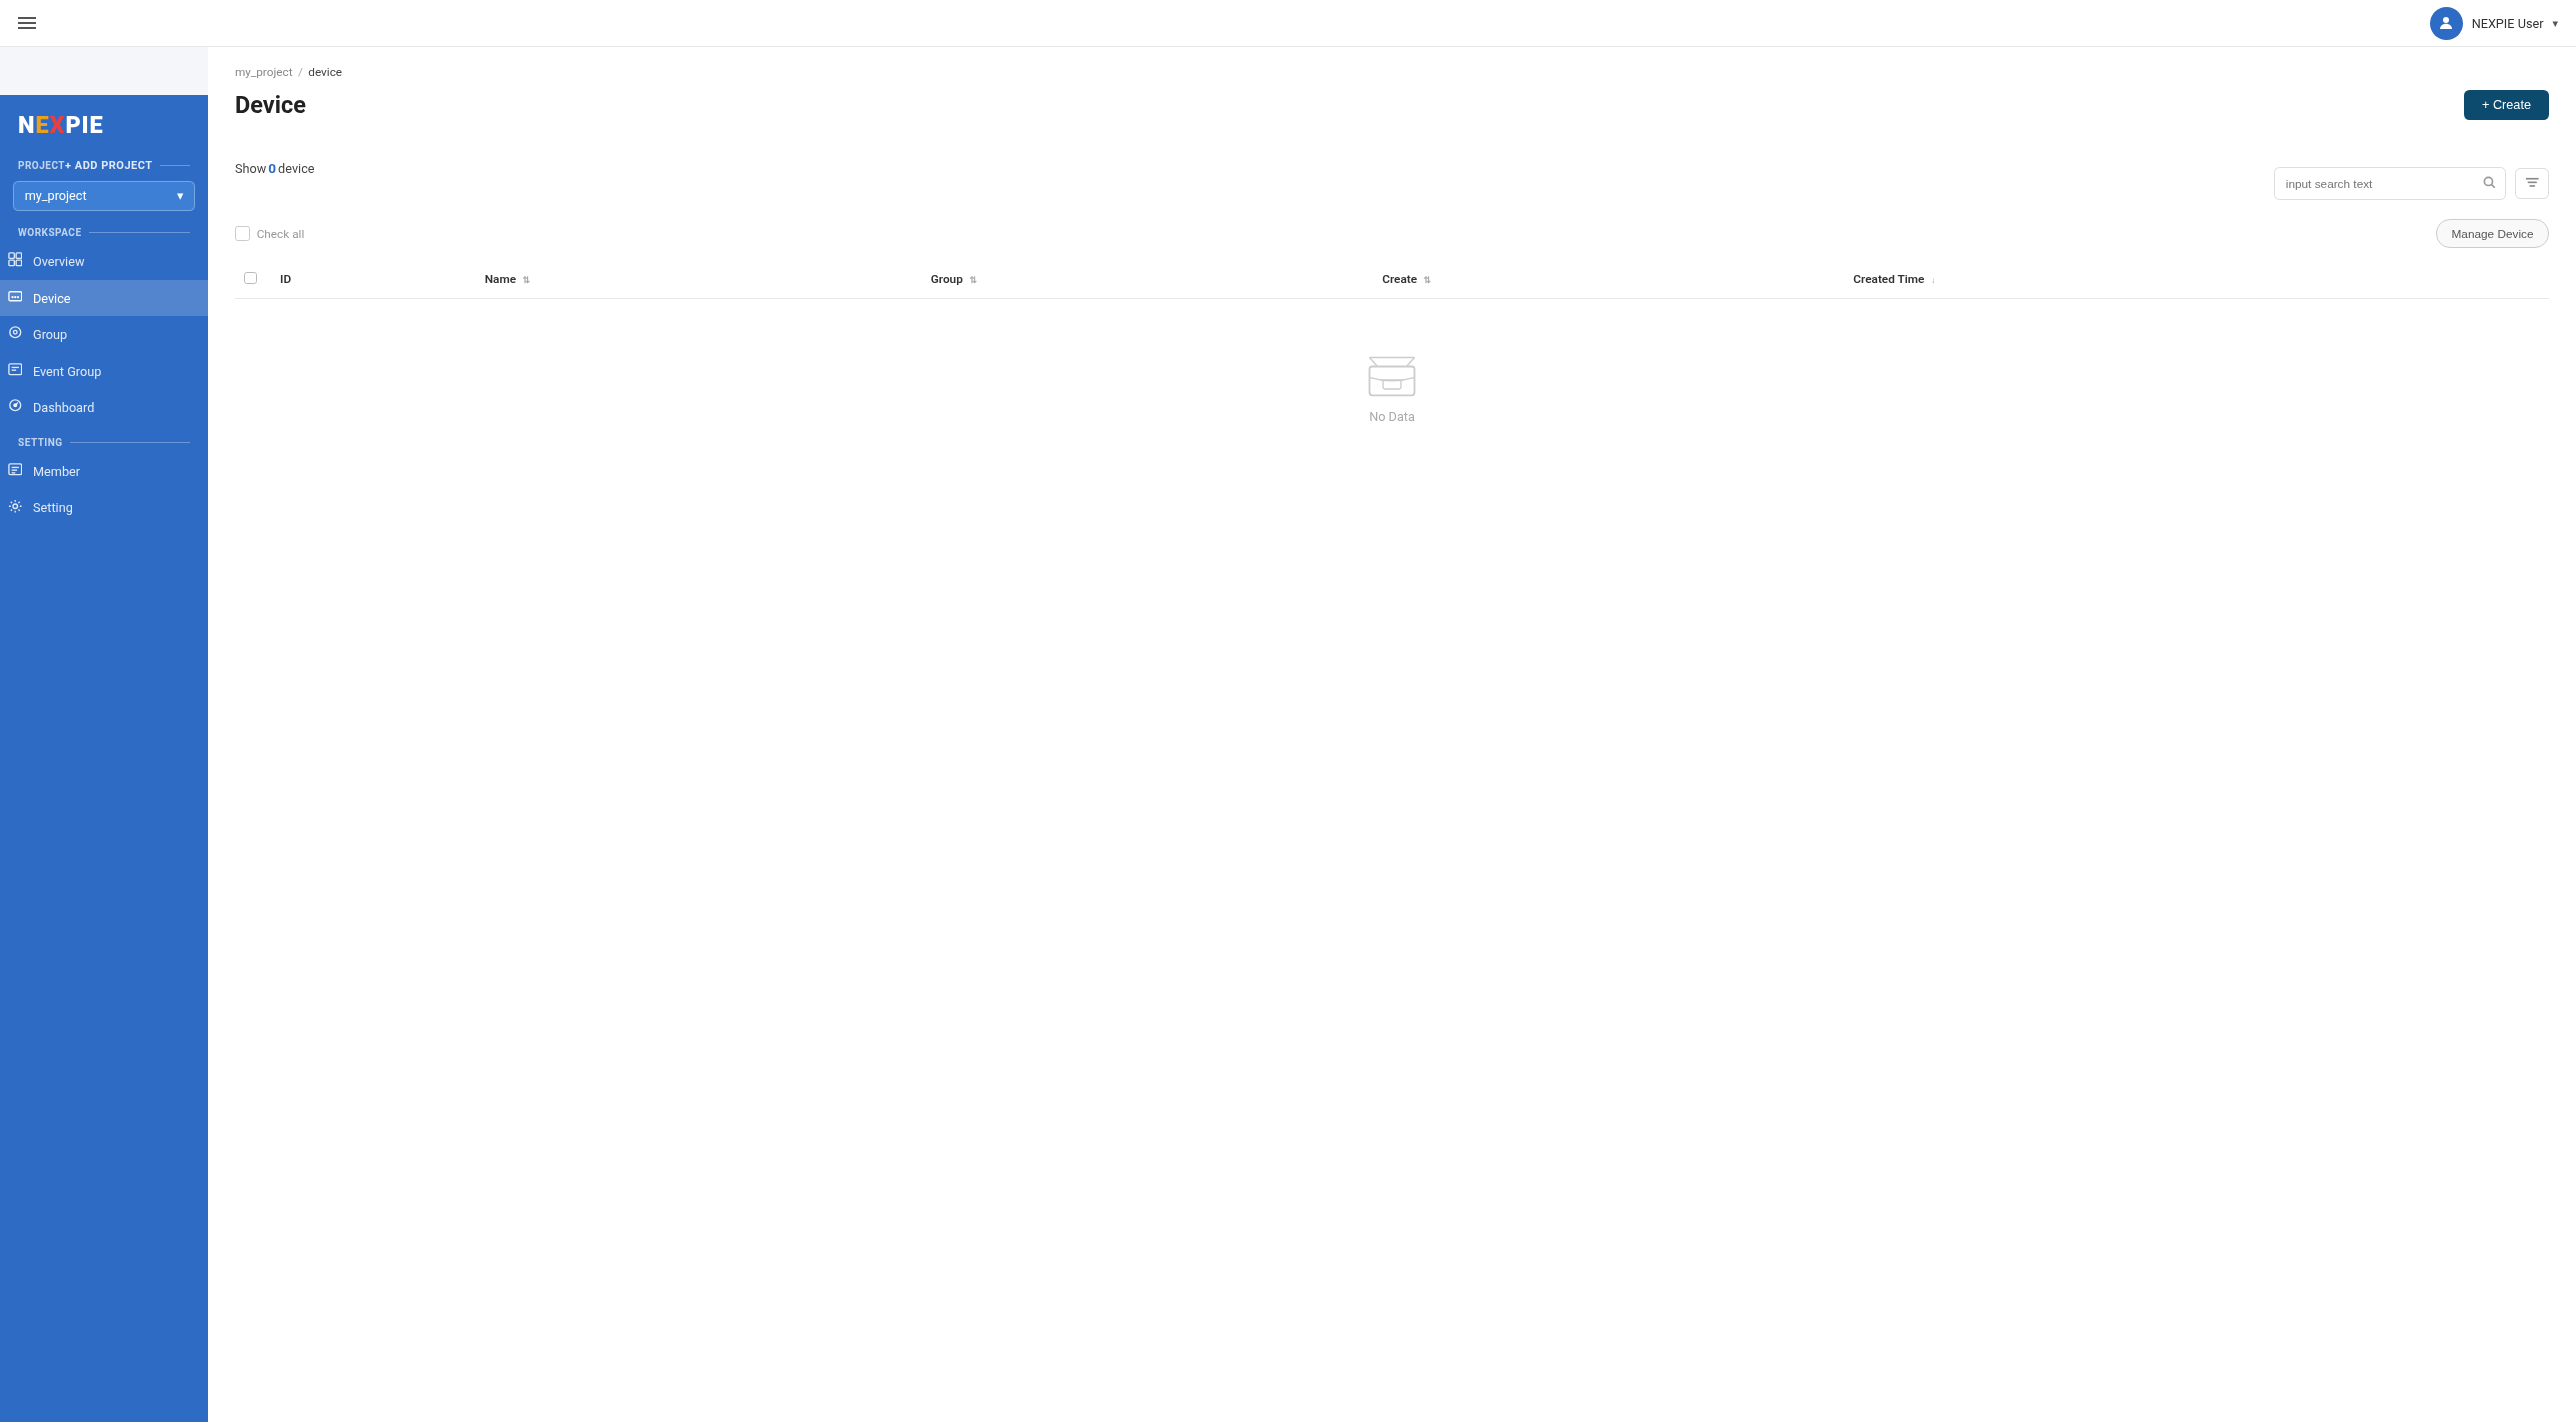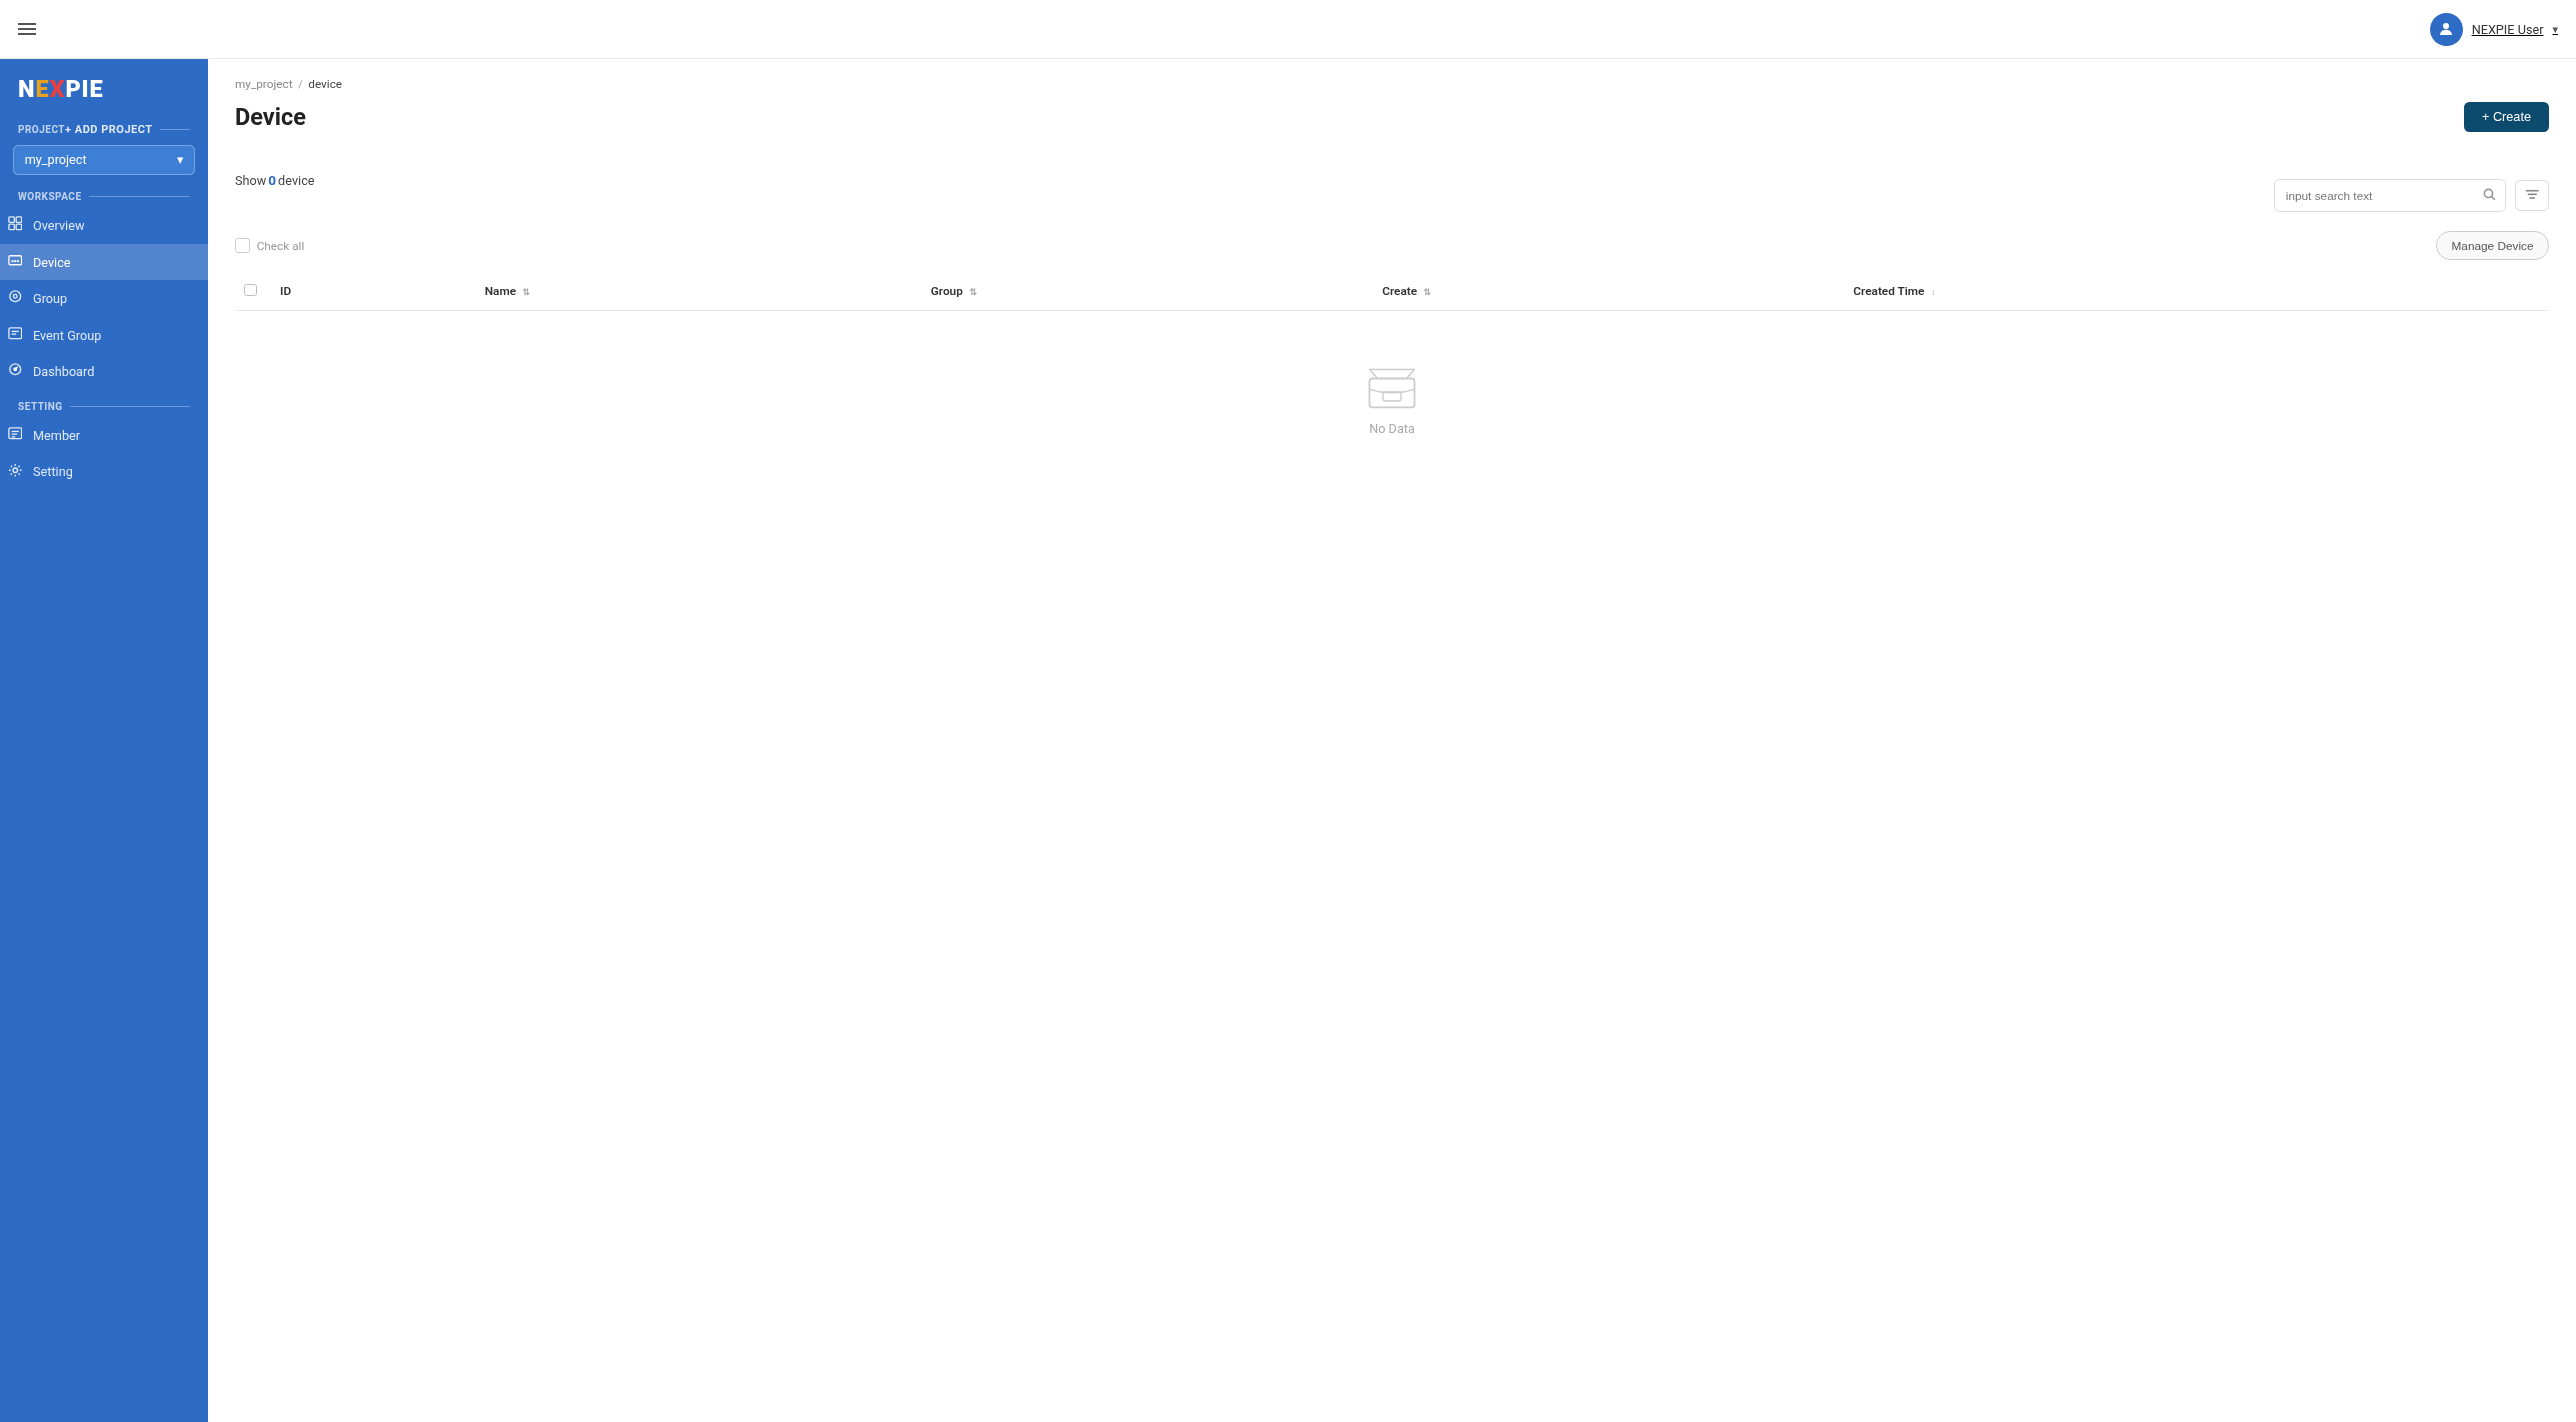--- a/index.html
+++ b/index.html
@@ -1,44 +1,44 @@
 <!DOCTYPE html>
 <html style="font-size:14.5px"><head>
   <meta charset="utf-8">
   <style>
     * { box-sizing: border-box; margin: 0; padding: 0; }
     body { font-family: -apple-system, BlinkMacSystemFont, 'Segoe UI', Roboto, sans-serif; display: flex; flex-direction: column; height: 100vh; overflow: hidden; background: #f5f6fa; }
 
     
     .top-nav {
       display: flex; align-items: center; justify-content: space-between;
-      background: #fff; height: 59px; padding: 0 18px;
+      background: #fff; height: 47px; padding: 0 18px;
       border-bottom: 0.9px solid #e8e8e8; flex-shrink: 0;
-      position: relative; z-index: 10; text-decoration: underline;
+      position: relative; z-index: 10;
     }
     .top-nav-left { display: flex; align-items: center; gap: 18px; }
     .hamburger-icon { display: flex; flex-direction: column; gap: 3.6px; cursor: pointer; }
     .hamburger-icon span { display: block; width: 18px; height: 1.8px; background: #555; }
     .top-nav-right { display: flex; align-items: center; gap: 9px; }
     .user-avatar {
       width: 33px; height: 33px; border-radius: 50%;
       background: #2e6bc4; display: flex; align-items: center; justify-content: center;
       color: #fff; font-size: 16.3px;
     }
     .user-name { font-size: 12.7px; color: #333; }
     .chevron-down-icon { color: #555; font-size: 11px; }
 
     
     .main-layout { display: flex; flex: 1; overflow: hidden; }
 
     
     .sidebar {
       width: 208px; background: #2e6bc4; color: #fff;
       display: flex; flex-direction: column;
-      flex-shrink: 0; overflow-y: auto;
+      flex-shrink: 0; overflow-y: auto; margin-top: 48px;
     }
     .sidebar-logo {
       padding: 16.3px 18px 12.7px;
       display: flex; align-items: center;
     }
     .logo-text {
       font-size: 23.5px; font-weight: 900; letter-spacing: 0.9px; color: #fff;
     }
     .logo-e { color: #e8a020; }
     .logo-x { color: #e84040; }

